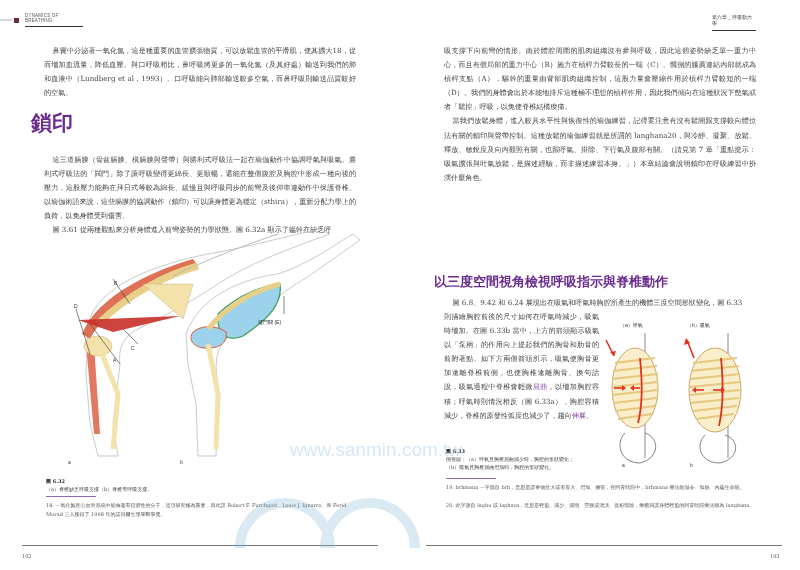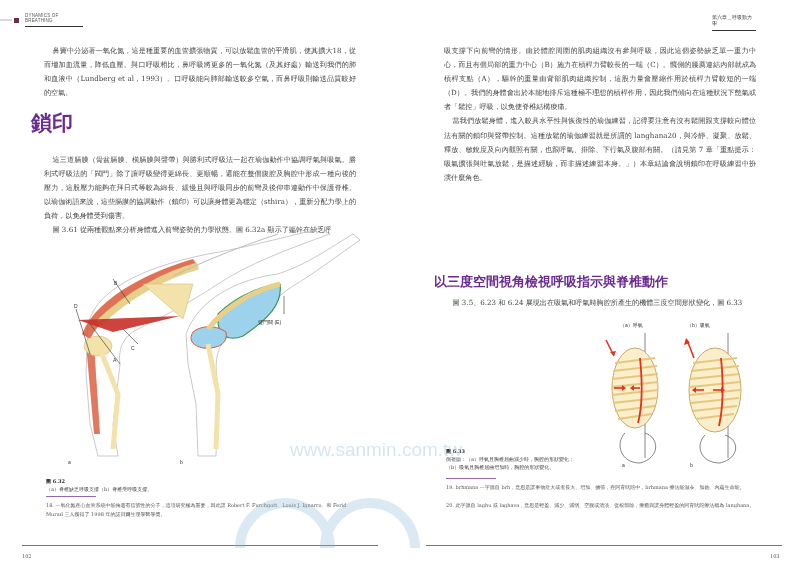--- a/index.html
+++ b/index.html
@@ -120,21 +120,24 @@
   <div class="run-head-right">第六章＿呼吸動力學</div>
 
   <div class="body-text" style="left:44px; top:44px; width:312px;">
     <p class="noindent">吸支撐下向前彎的情形。由於體腔周圍的肌肉組織沒有參與呼吸，因此這個姿勢缺乏單一重力中心，而且有個局部的重力中心（B）施力在槓桿力臂較長的一端（C）。髖側的腰薦連結內部就成為槓桿支點（A），驅幹的重量由背部肌肉組織控制，這股力量會壓縮作用於槓桿力臂較短的一端（D）。我們的身體會出於本能地排斥這種極不理想的槓桿作用，因此我們傾向在這種狀況下憋氣或者「鬆控」呼吸，以免使脊椎結構痠痛。</p>
     <p>當我們放鬆身體，進入較具水平性與恢復性的瑜伽練習，記得要注意有沒有鬆開跟支撐較向體位法有關的鎖印與聲帶控制。這種放鬆的瑜伽練習就是所謂的 langhana20，與冷靜、凝聚、放鬆、釋放、敏銳度及向內觀照有關，也跟呼氣、排除、下行氣及腹部有關。（請見第 7 章「重點提示：吸氣擴張與吐氣放鬆，是描述經驗，而非描述練習本身。」）本章結論會說明鎖印在呼吸練習中扮演什麼角色。</p>
   </div>
 
   <div class="h2" style="left:34px; top:273px; font-size:13px;">以三度空間視角檢視呼吸指示與脊椎動作</div>
 
   <div class="body-text" style="left:44px; top:296px; width:312px;">
-    <p>圖 3.5、6.23 和 6.24 展現出在吸氣和呼氣時胸腔所產生的機體三度空間形狀變化，圖 6.33</p>
+    <p>圖 6.8、9.42 和 6.24 展現出在吸氣和呼氣時胸腔所產生的機體三度空間形狀變化，圖 6.33</p>
+  </div>
+  <div class="body-text" style="left:44px; top:310px; width:155px;">
+    <p class="noindent"><span>則描繪胸腔前後的尺寸如何在呼氣時減少，吸氣時增加。在圖 6.33b 當中，上方的箭頭顯示吸氣以「泵柄」的作用向上提起我們的胸骨和肋骨的前附著點。如下方兩個箭頭所示，吸氣使胸骨更加遠離脊椎前側，也使胸椎遠離胸骨。換句話說，吸氣過程中脊椎會輕微</span><span class="accent">屈曲</span><span>，以增加胸腔容積；呼氣時則情況相反（圖 6.33a），胸腔容積減少，脊椎的原發性弧度也減少了，趨向</span><span class="accent">伸展</span><span>。</span></p>
   </div>
 
   <span class="fig-label" style="left:220px; top:322px; font-size:5px;">（a）呼氣</span>
   <span class="fig-label" style="left:287px; top:322px; font-size:5px;">（b）吸氣</span>
   <span class="fig-label" style="left:222px; top:462px;">a</span>
   <span class="fig-label" style="left:290px; top:462px;">b</span>
 
   <div class="caption" style="left:46px; top:447px; width:190px;">
     <div class="fig-id">圖 6.33</div>
     <div>側視圖：（a）呼氣且胸椎屈曲減少時，胸腔的形狀變化；</div>

